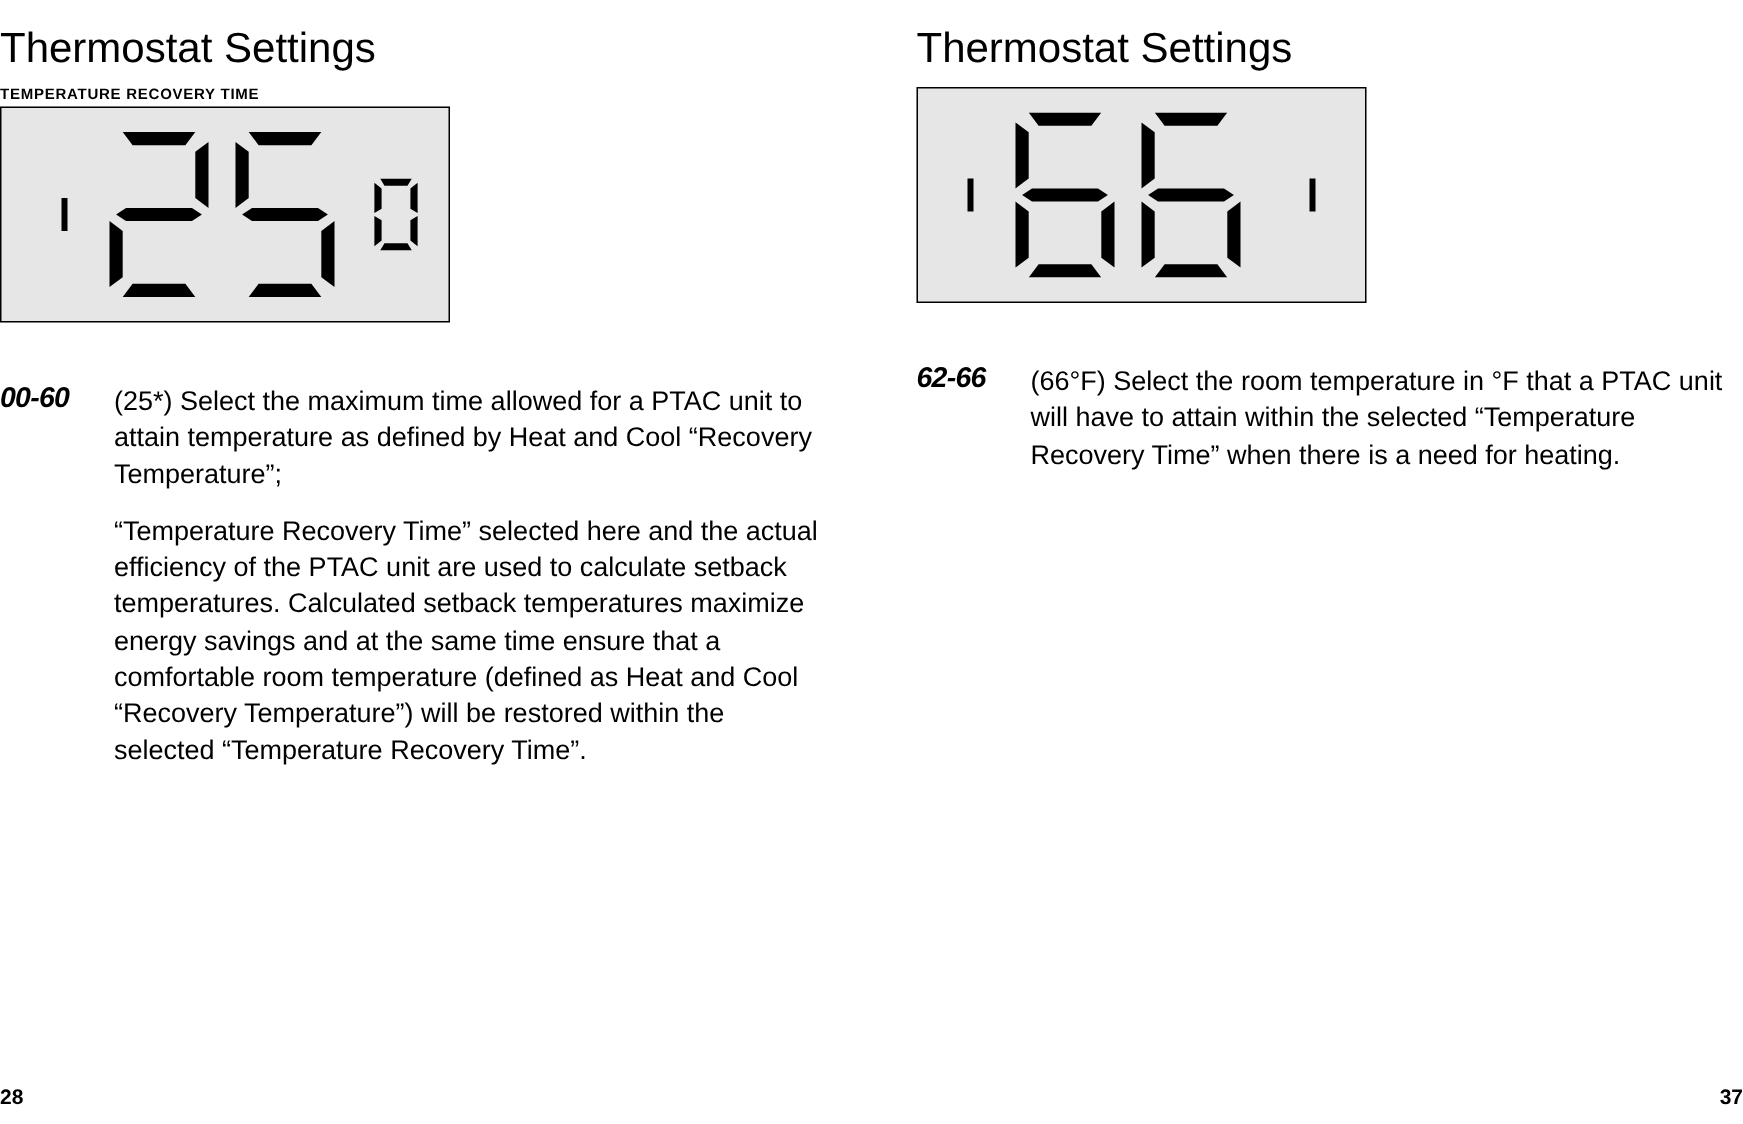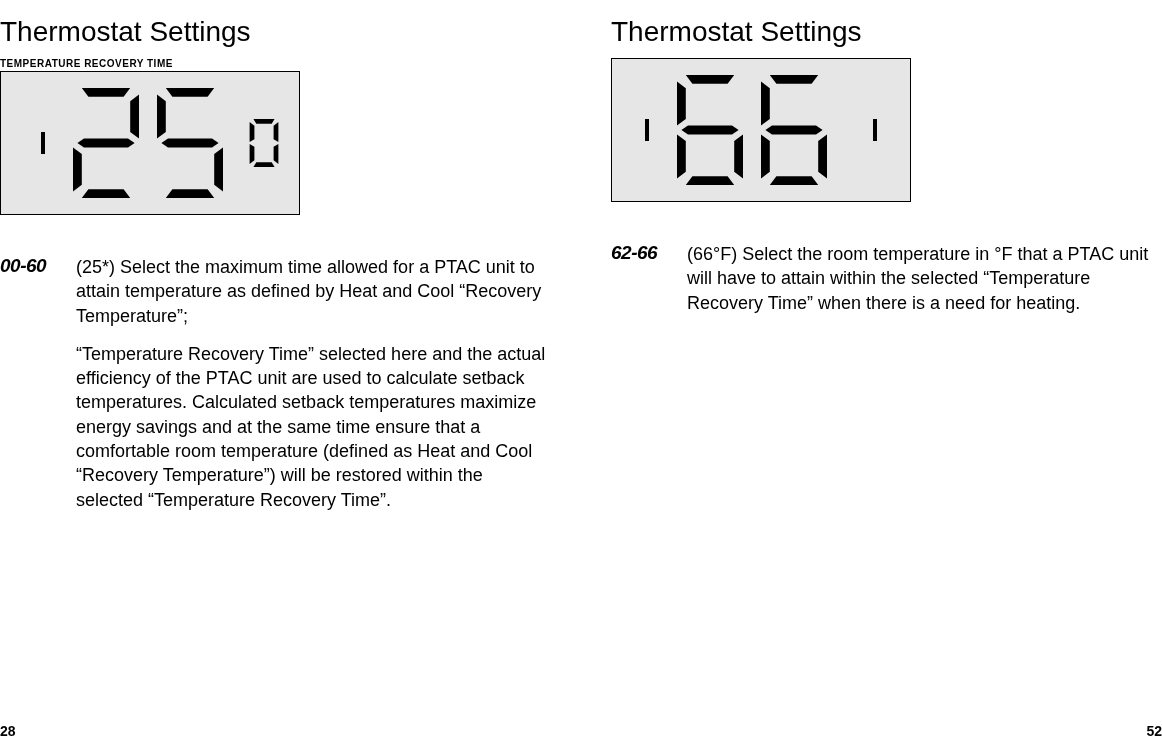--- a/index.html
+++ b/index.html
@@ -226,16 +226,16 @@
       </div>
     </div>
 
     <div class="desc-row">
       <div class="range-label">62-66</div>
       <div class="desc-text">
         <p>(66°F) Select the room temperature in °F that a PTAC unit will have to attain within the selected “Temperature Recovery Time” when there is a need for heating.</p>
       </div>
     </div>
 
-    <div class="page-number">52</div>
+    <div class="page-number">37</div>
   </div>
 
 </div>
 
 </body></html>

